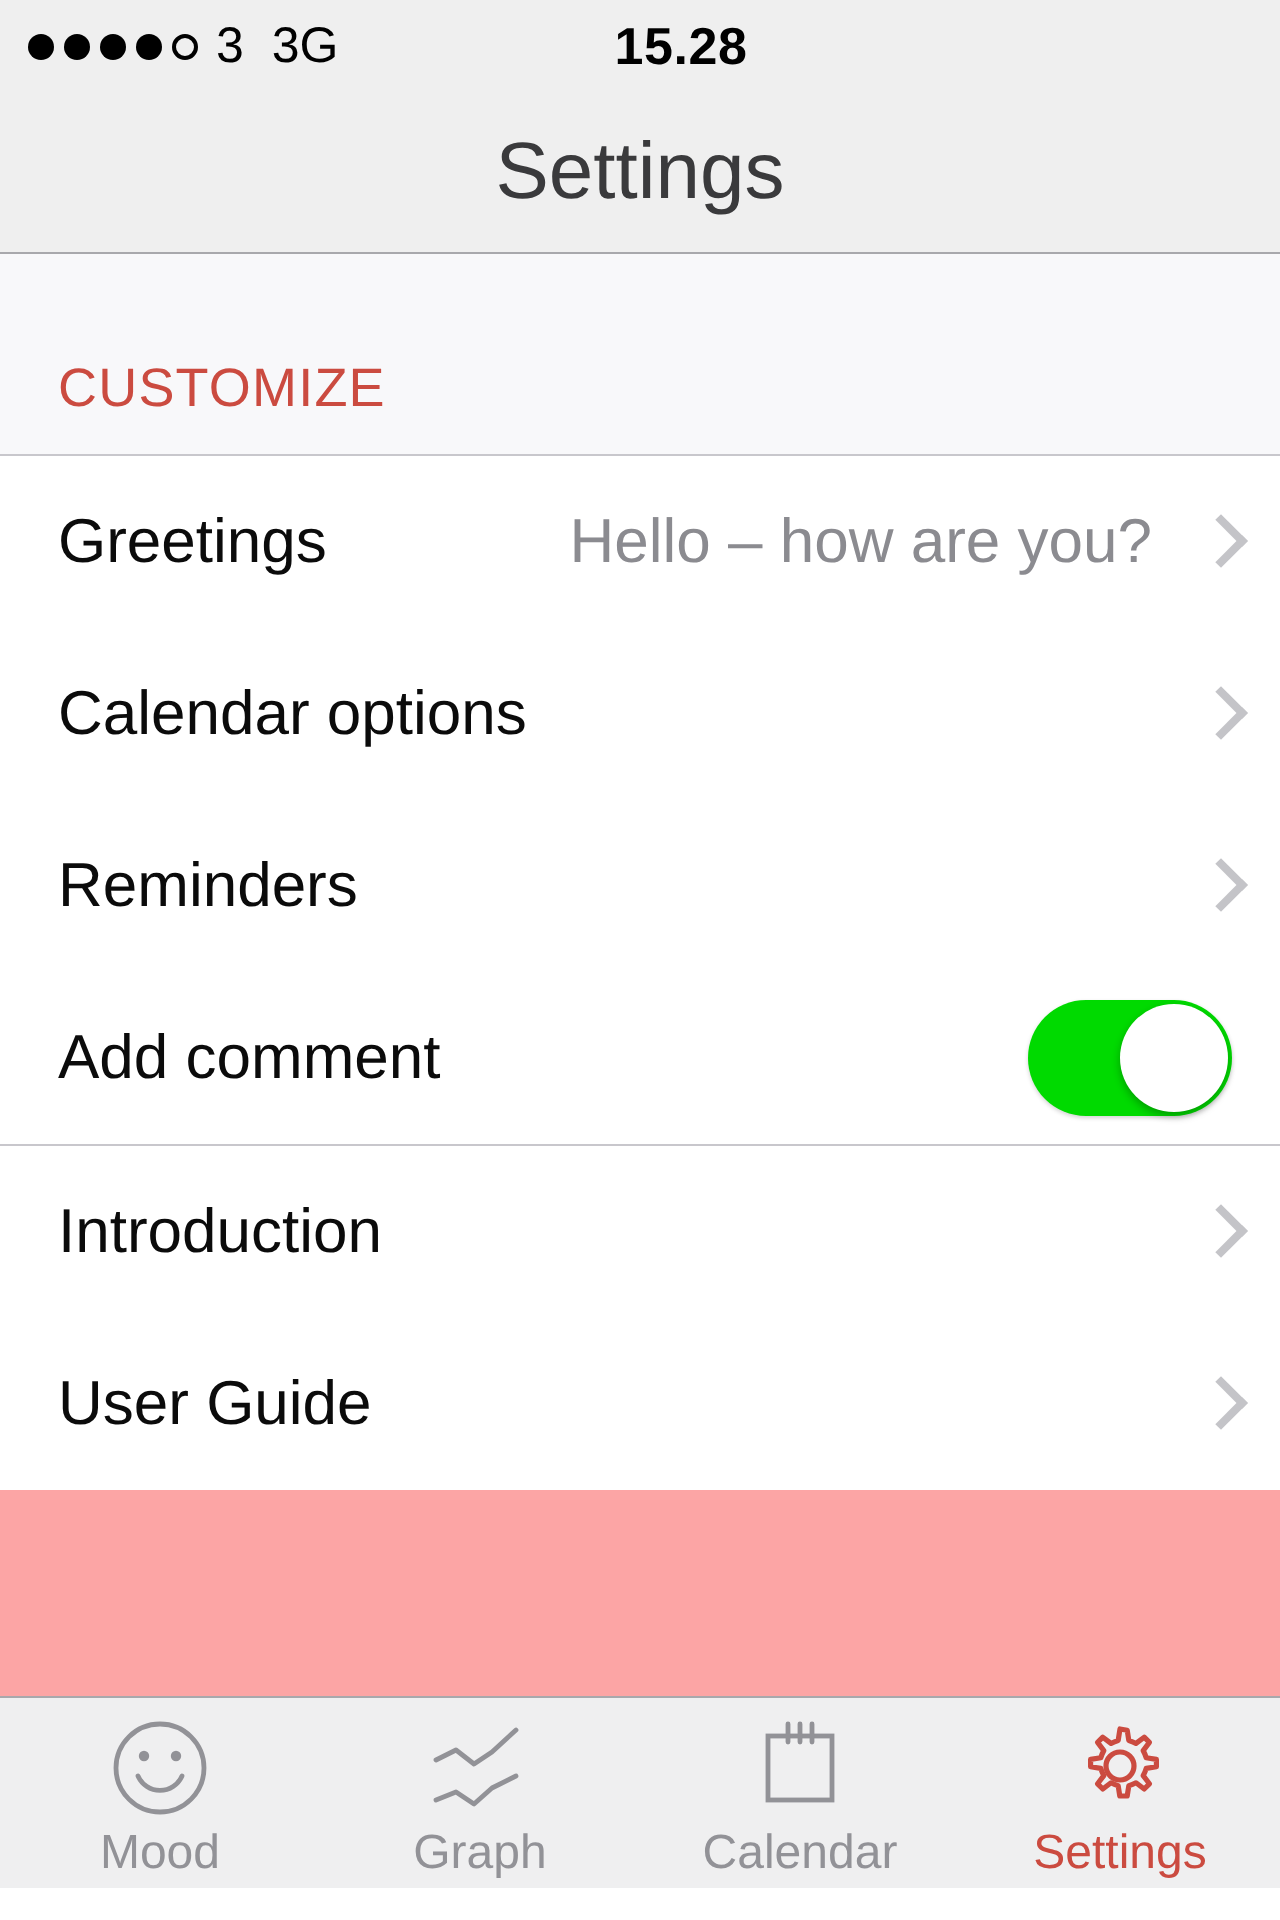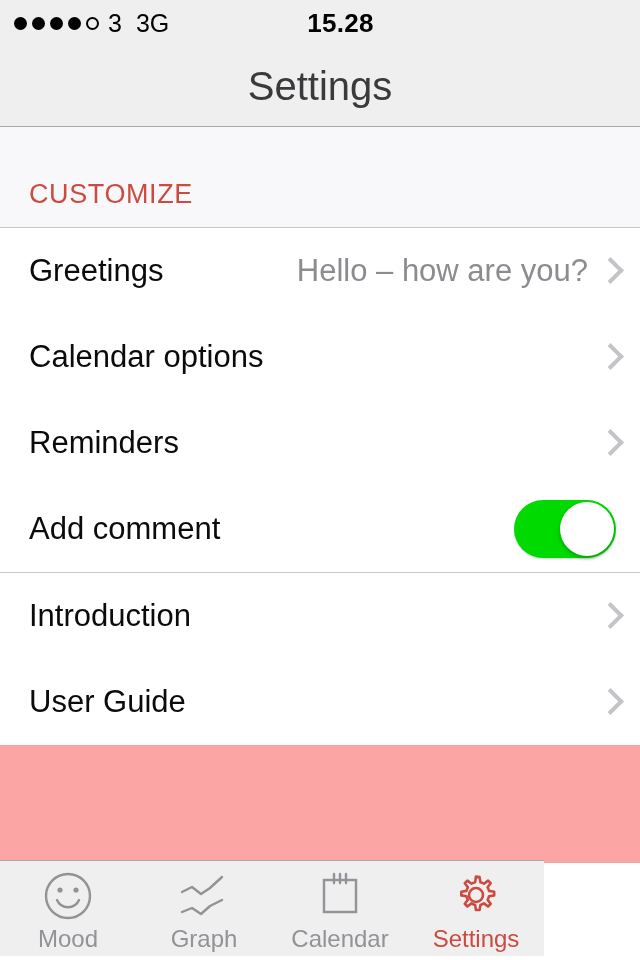--- a/index.html
+++ b/index.html
@@ -168,21 +168,21 @@
     letter-spacing: 0px;
   }
   .row-right {
     margin-left: auto;
     display: flex;
     align-items: center;
   }
   .row-detail {
     font-size: 31px;
     color: #8b8b90;
-    margin-right: 12px;
+    margin-right: 24px;
     letter-spacing: 0px;
   }
   .chevron {
     width: 14px;
     height: 26px;
     position: relative;
     flex: none;
     margin-right: 2px;
   }
   .chevron::before {
@@ -218,22 +218,22 @@
     box-shadow: 0 2px 4px rgba(0,0,0,0.28);
   }
   .section-end-border {
     border-bottom: 1px solid #c8c7cc;
   }
 
   
   .tab-bar {
     position: absolute;
     left: 0;
-    bottom: 4px;
-    width: 544px;
+    bottom: 16px;
+    width: 640px;
     height: 96px;
     background: #efeff0;
     border-top: 1px solid #a8a8ac;
     display: flex;
     box-sizing: border-box;
   }
   .tab {
     flex: 1;
     display: flex;
     flex-direction: column;

